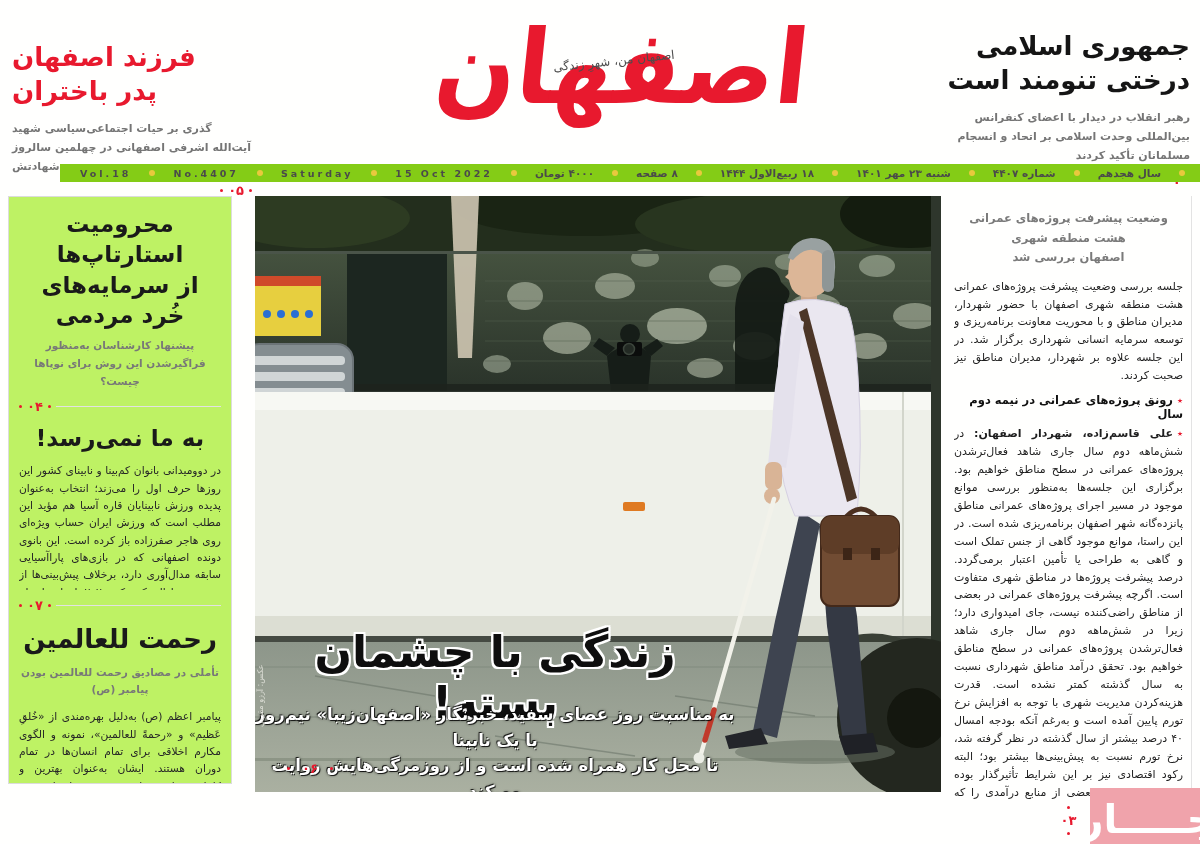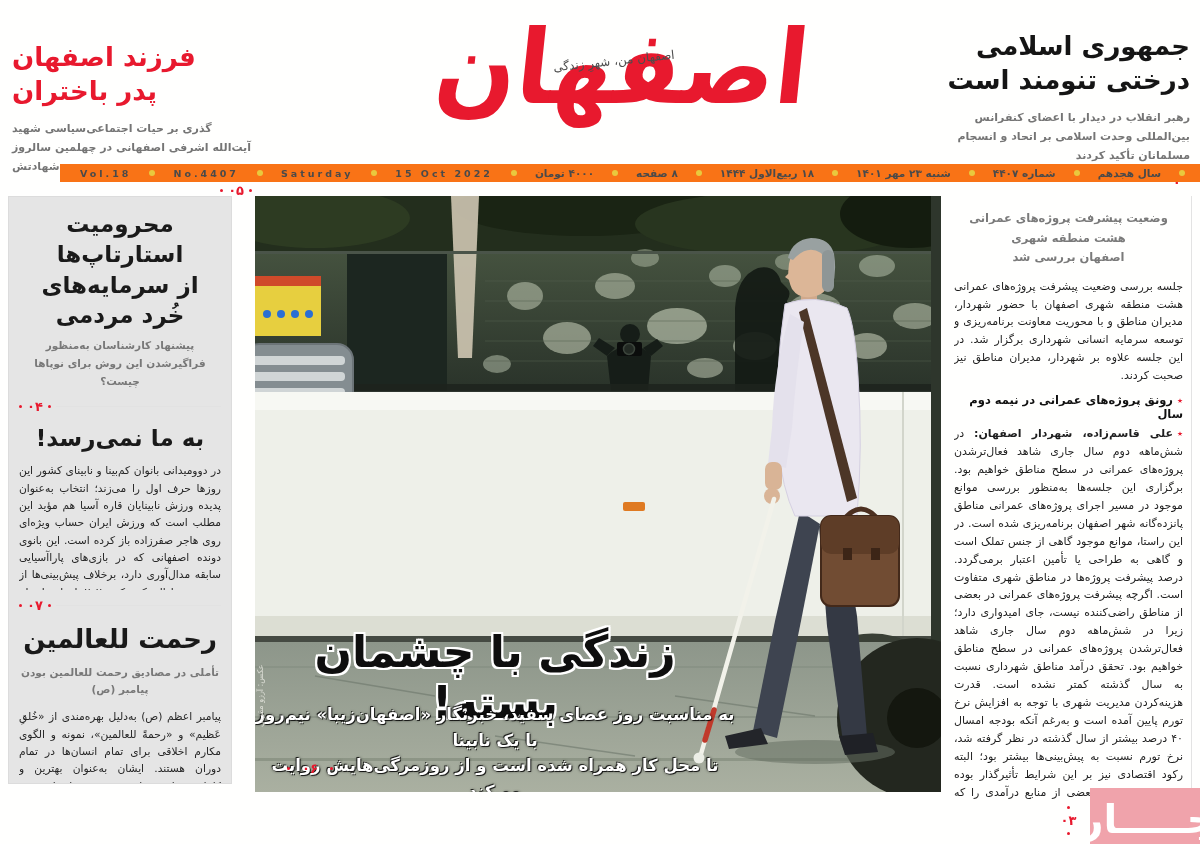--- a/index.html
+++ b/index.html
@@ -12,33 +12,33 @@
   .mast-left .t { color:#e8192e; font-weight:bold; font-size:26px; line-height:1.3; }
   .mast-right { position:absolute; right:10px; top:30px; width:250px; text-align:right; direction:rtl; }
   .mast-right .t { color:#151515; font-weight:bold; font-size:26px; line-height:1.3; }
   .mast-sub { margin-top:10px; color:#757575; font-size:11px; line-height:1.75; font-weight:bold; }
   .mast-ref { margin-top:8px; display:flex; justify-content:flex-start; }
   .logo-wrap { position:absolute; left:335px; top:0; width:558px; height:158px; overflow:hidden; }
   .logo-text { position:absolute; right:0; top:2px; width:100%; text-align:center; color:#e8192e; font-size:95px; font-weight:bold; line-height:1.5; transform:skewX(-6deg) scaleY(1.08); direction:rtl; }
   .logo-tagline { position:absolute; left:218px; top:54px; color:#4d4d4d; font-size:12px; transform:rotate(-6deg); direction:rtl; white-space:nowrap; }
 
   
-  .dateline { position:absolute; left:60px; right:0; top:164px; height:18px; background:#f97316; display:flex; align-items:center; gap:18px; padding:0 14px 0 20px; direction:ltr; }
+  .dateline { position:absolute; left:60px; right:0; top:164px; height:18px; background:#84cc16; display:flex; align-items:center; gap:18px; padding:0 14px 0 20px; direction:ltr; }
   .dateline .en { font-size:9.5px; font-weight:bold; letter-spacing:3px; color:#4a4a4a; white-space:nowrap; }
   .dateline .fa { font-size:10.5px; font-weight:bold; color:#4a4a4a; direction:rtl; white-space:nowrap; }
   .ydot { width:6px; height:6px; border-radius:50%; background:#e9c93d; flex:0 0 auto; }
 
   
   .pref { direction:ltr; display:flex; align-items:center; gap:5px; }
   .pref .d { width:3px; height:3px; border-radius:50%; background:#e8192e; flex:0 0 auto; }
   .pref .num { color:#e8192e; font-weight:bold; font-size:13px; line-height:1; }
   .pref .rule { flex:1; height:1px; background:#e2e2e2; }
 
   
-  .leftcol { position:absolute; left:8px; top:196px; width:224px; height:588px; border:1px solid #dcdcdc; background:#e5e5e5; padding:12px 10px 8px; direction:rtl; overflow:hidden; }
+  .leftcol { position:absolute; left:8px; top:196px; width:224px; height:588px; border:1px solid #dcdcdc; background:#bef264; padding:12px 10px 8px; direction:rtl; overflow:hidden; }
   .leftcol h2 { text-align:center; color:#1a1a1a; font-size:23px; line-height:1.32; font-weight:bold; }
   .lc-sub { text-align:center; color:#787878; font-size:10.5px; font-weight:bold; line-height:1.7; margin-top:7px; }
   .lc-body { text-align:justify; color:#262626; font-size:10.7px; line-height:1.62; margin-top:9px; overflow:hidden; }
   .lc-refrow { margin:9px 0 10px; }
 
   
   .photo { position:absolute; left:255px; top:196px; width:686px; height:596px; overflow:hidden; background:#8f988b; }
   .photo svg { position:absolute; left:0; top:0; }
   .ph-headline { position:absolute; left:0; top:430px; width:480px; text-align:center; direction:rtl; font-size:44px; font-weight:bold; color:#0e0e0e;
       text-shadow:-2px -2px 0 #fff,2px -2px 0 #fff,-2px 2px 0 #fff,2px 2px 0 #fff,0 -2px 0 #fff,0 2px 0 #fff,-2px 0 0 #fff,2px 0 0 #fff; }

